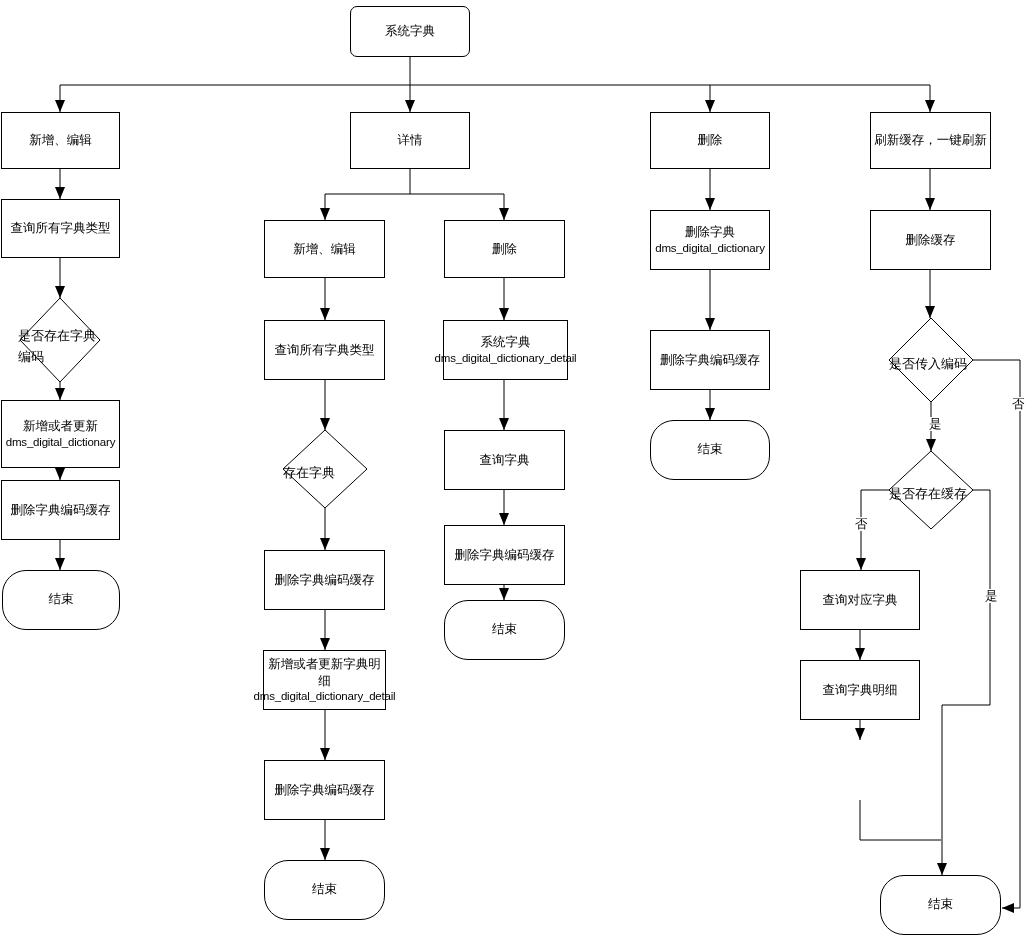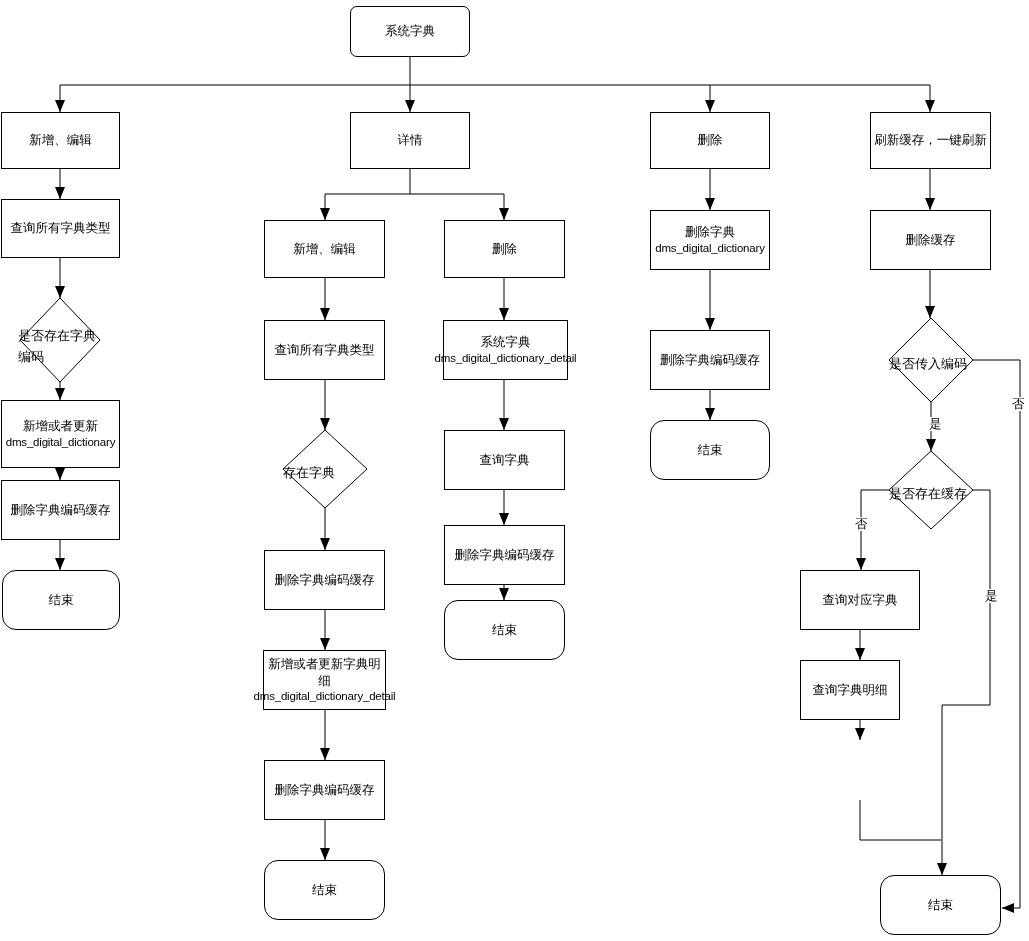--- a/index.html
+++ b/index.html
@@ -12,21 +12,21 @@
   #wires { position:absolute; left:0; top:0; width:1029px; height:941px; }
   #wires path, #wires polygon { stroke:var(--stroke); stroke-width:1; fill:none; }
   #wires polygon { fill:var(--fill); }
   .node {
     position:absolute; box-sizing:border-box; background:var(--fill);
     border:1px solid var(--stroke); display:flex; align-items:center; justify-content:center;
     text-align:center; font-size:12.5px; line-height:1.3;
   }
   .node .lbl { display:flex; flex-direction:column; align-items:center; width:100%; }
   .start { border-radius:7px; }
-  .terminator { border-radius:14px; }
+  .terminator { border-radius:24px;font-family:Liberation Mono, monospace; }
   .code { display:block; white-space:nowrap; font-size:11.5px; letter-spacing:-0.2px; }
   .dlabel { position:absolute; text-align:left; font-size:13px; line-height:21px; pointer-events:none; }
   .elabel { position:absolute; background:var(--fill); font-size:12.5px; line-height:14px; padding:0 1px; }
 </style>
 </head>
 <body>
 
 <div id="canvas">
 
   <svg id="wires" viewBox="0 0 1029 941">
@@ -215,21 +215,21 @@
         <span>删除缓存</span>
       </div>
   </div>
   <div class="dlabel" style="left:889px;top:353px;width:84px">是否传入编码</div>
   <div class="dlabel" style="left:889px;top:483px;width:84px">是否存在缓存</div>
   <div class="node" style="left:800px;top:570px;width:120px;height:60px">
     <div class="lbl">
         <span>查询对应字典</span>
       </div>
   </div>
-  <div class="node" style="left:800px;top:660px;width:100px;height:60px">
+  <div class="node" style="left:800px;top:660px;width:120px;height:60px">
     <div class="lbl">
         <span>查询字典明细</span>
       </div>
   </div>
   <div class="node terminator" style="left:880px;top:875px;width:121px;height:60px">
     <div class="lbl">
         <span>结束</span>
       </div>
   </div>
 

